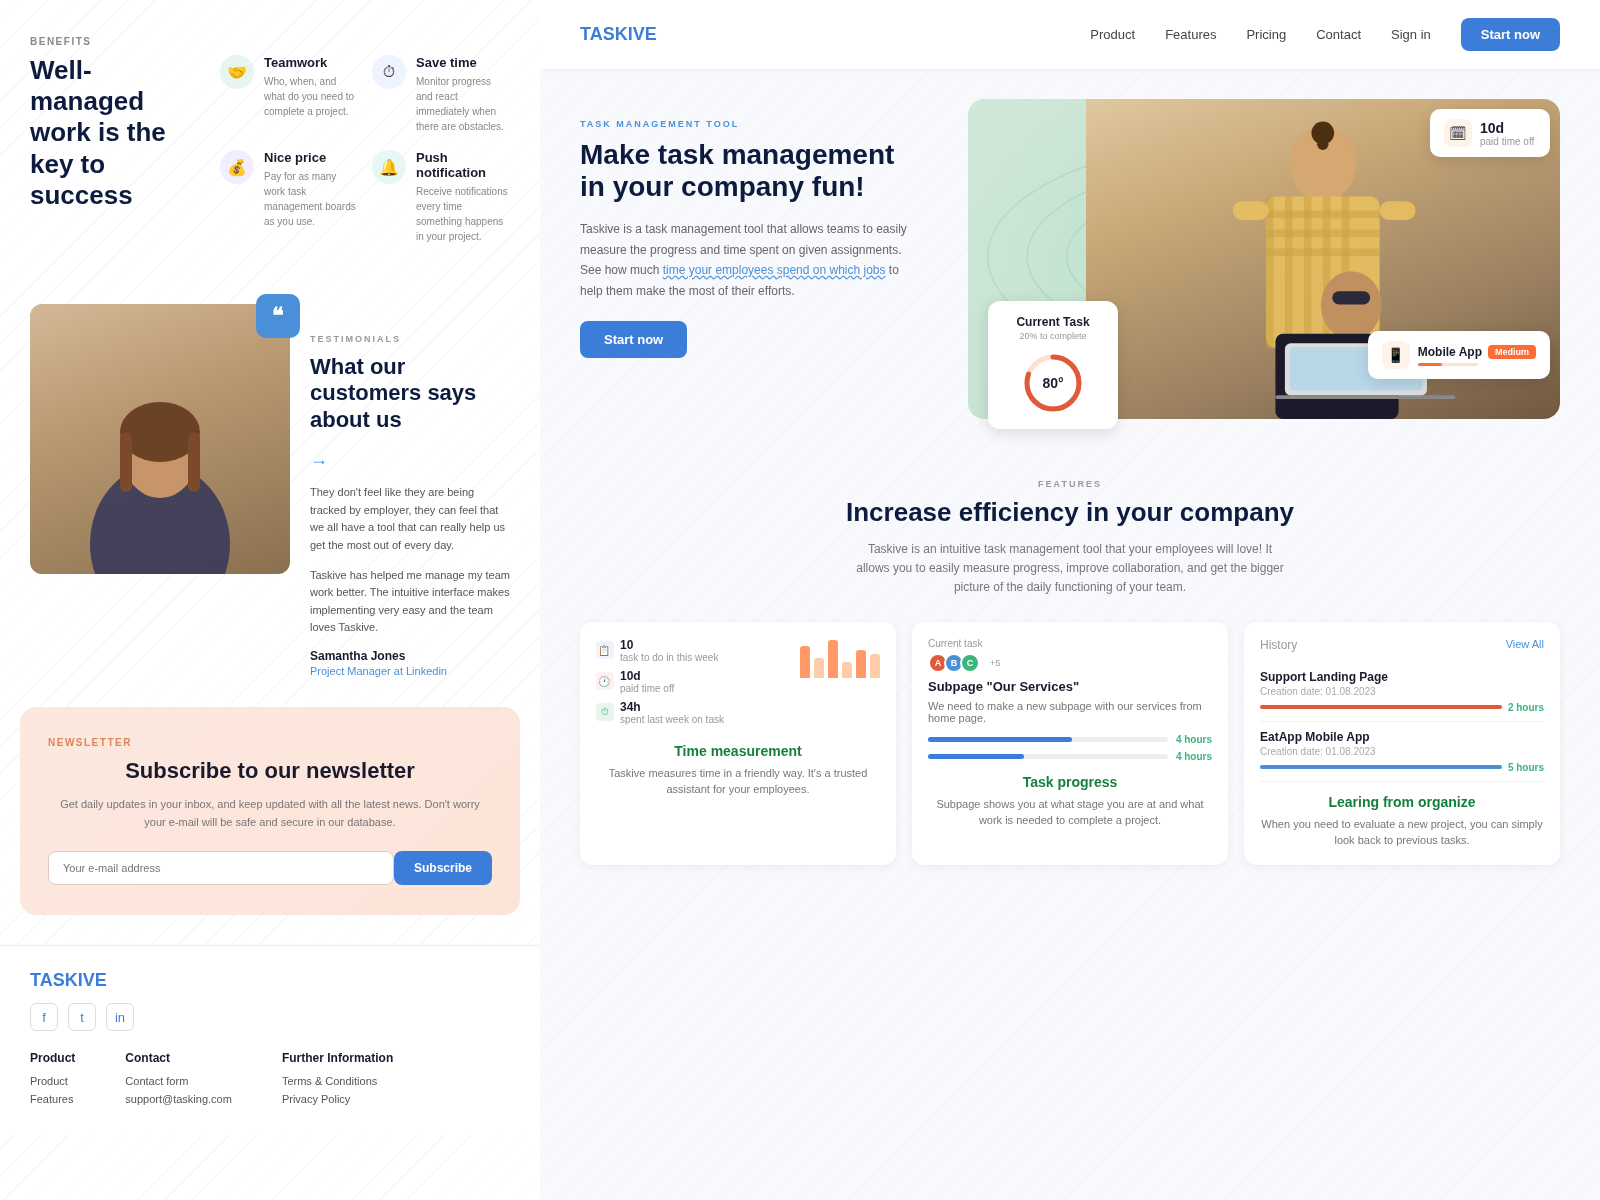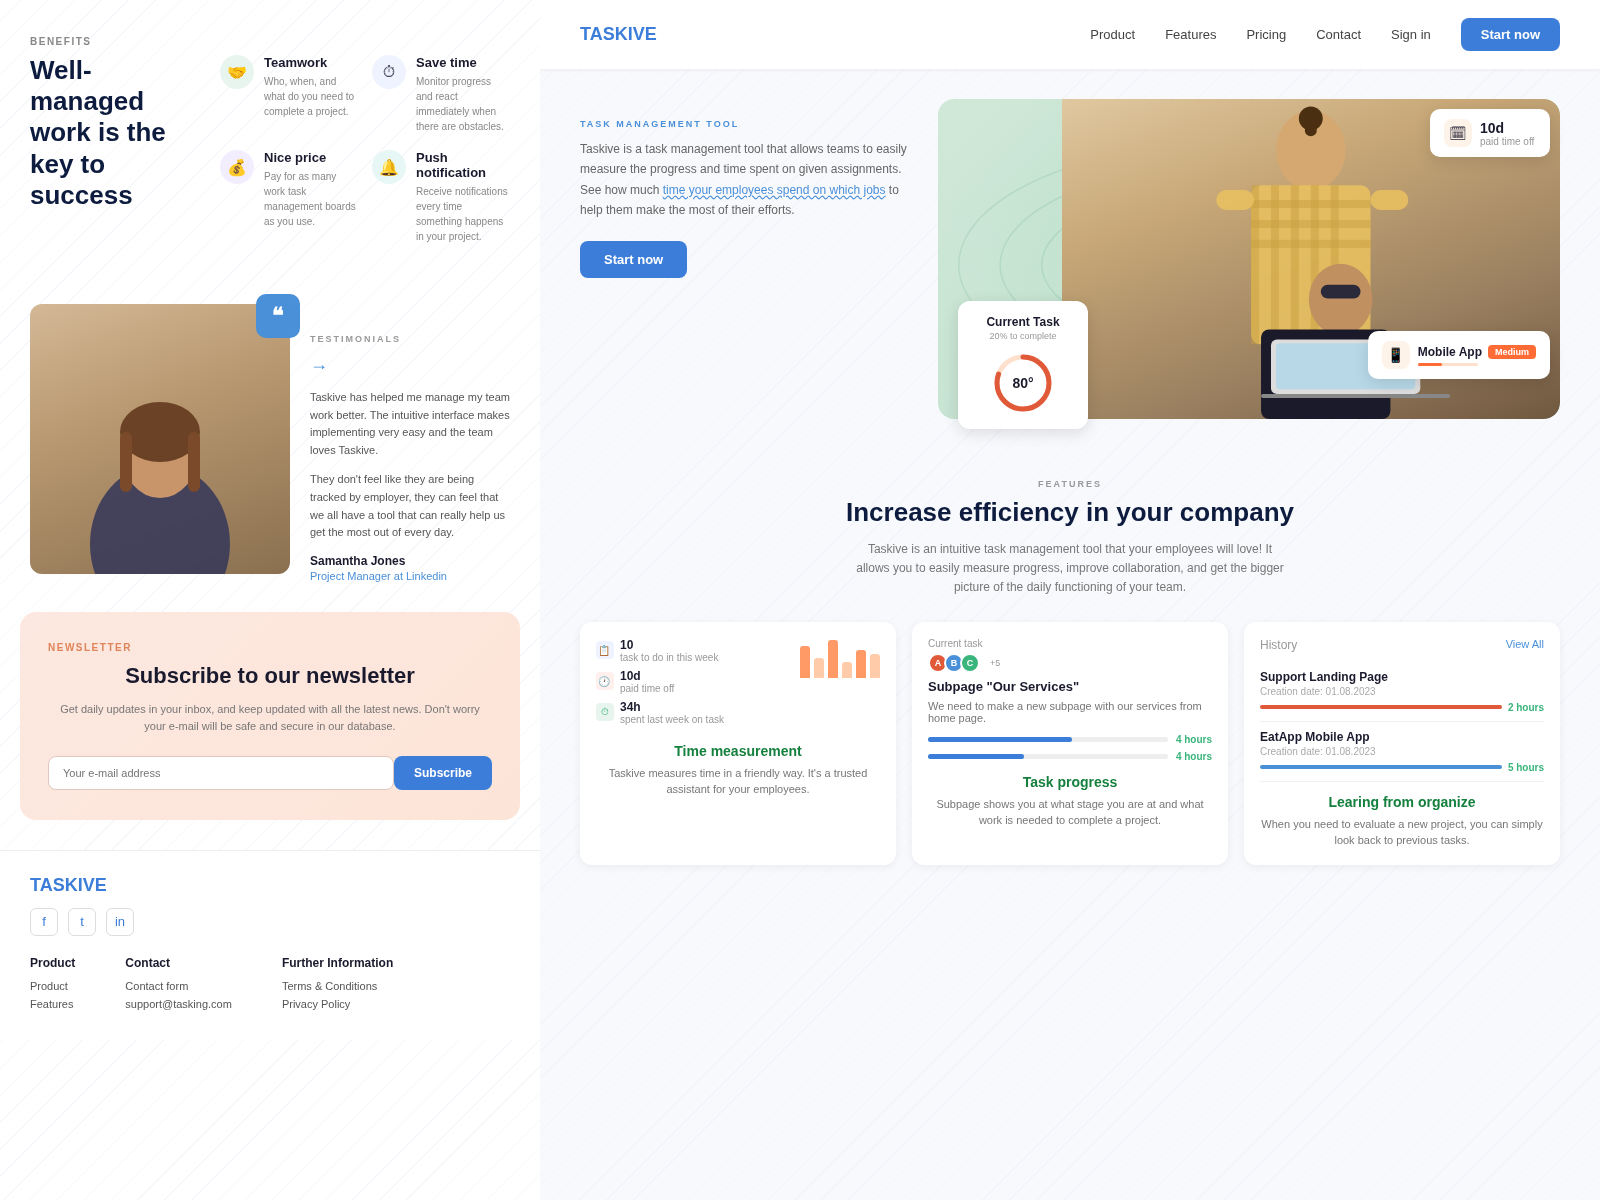--- a/index.html
+++ b/index.html
@@ -381,21 +381,21 @@
       font-size: 13px;
       font-weight: 600;
       cursor: pointer;
     }
 
     
     .hero-section {
       position: relative;
       z-index: 1;
       display: flex;
-      gap: 18px;
+      gap: 48px;
       padding: 30px 40px 20px 40px;
     }
 
     .hero-left {
       flex: 0 0 340px;
       padding-top: 20px;
     }
 
     .hero-tag {
       font-size: 9px;
@@ -856,23 +856,24 @@
               <rect x="70" y="88" width="12" height="60" rx="6" fill="#7a4a2a"></rect>
               <rect x="138" y="88" width="12" height="60" rx="6" fill="#7a4a2a"></rect>
             </svg>
           </div>
         </div>
         <div class="quote-bubble" style="position:absolute;top:-10px;right:-10px;">❝</div>
       </div>
 
       <div class="testimonial-content">
         <div class="testimonials-label">TESTIMONIALS</div>
+        <div class="testimonials-title">What our customers says about us</div>
         <div class="arrow-link">→</div>
+        <p class="testimonial-quote">They don't feel like they are being tracked by employer, they can feel that we all have a tool that can really help us get the most out of every day.</p>
         <p class="testimonial-quote">Taskive has helped me manage my team work better. The intuitive interface makes implementing very easy and the team loves Taskive.</p>
-        <p class="testimonial-quote">They don't feel like they are being tracked by employer, they can feel that we all have a tool that can really help us get the most out of every day.</p>
         <div class="testimonial-author">Samantha Jones</div>
         <div class="testimonial-role">Project Manager at Linkedin</div>
       </div>
     </div>
 
     <div class="newsletter-section">
       <div class="newsletter-label">NEWSLETTER</div>
       <div class="newsletter-title">Subscribe to our newsletter</div>
       <div class="newsletter-desc">Get daily updates in your inbox, and keep updated with all the latest news. Don't worry your e-mail will be safe and secure in our database.</div>
       <div class="newsletter-form">
@@ -921,20 +922,21 @@
         <a class="nav-link">Pricing</a>
         <a class="nav-link">Contact</a>
         <span class="nav-signin">Sign in</span>
         <button class="nav-cta">Start now</button>
       </div>
     </nav>
 
     <div class="hero-section">
       <div class="hero-left">
         <div class="hero-tag">TASK MANAGEMENT TOOL</div>
+        <h1 class="hero-title">Make task management in your company fun!</h1>
         <p class="hero-desc">
           Taskive is a task management tool that allows teams to easily measure the
           progress and time spent on given assignments. See how much <em>time your
           employees spend on which jobs</em> to help them make the most of their efforts.
         </p>
         <button class="hero-cta">Start now</button>
       </div>
 
       <div class="hero-right">
 

